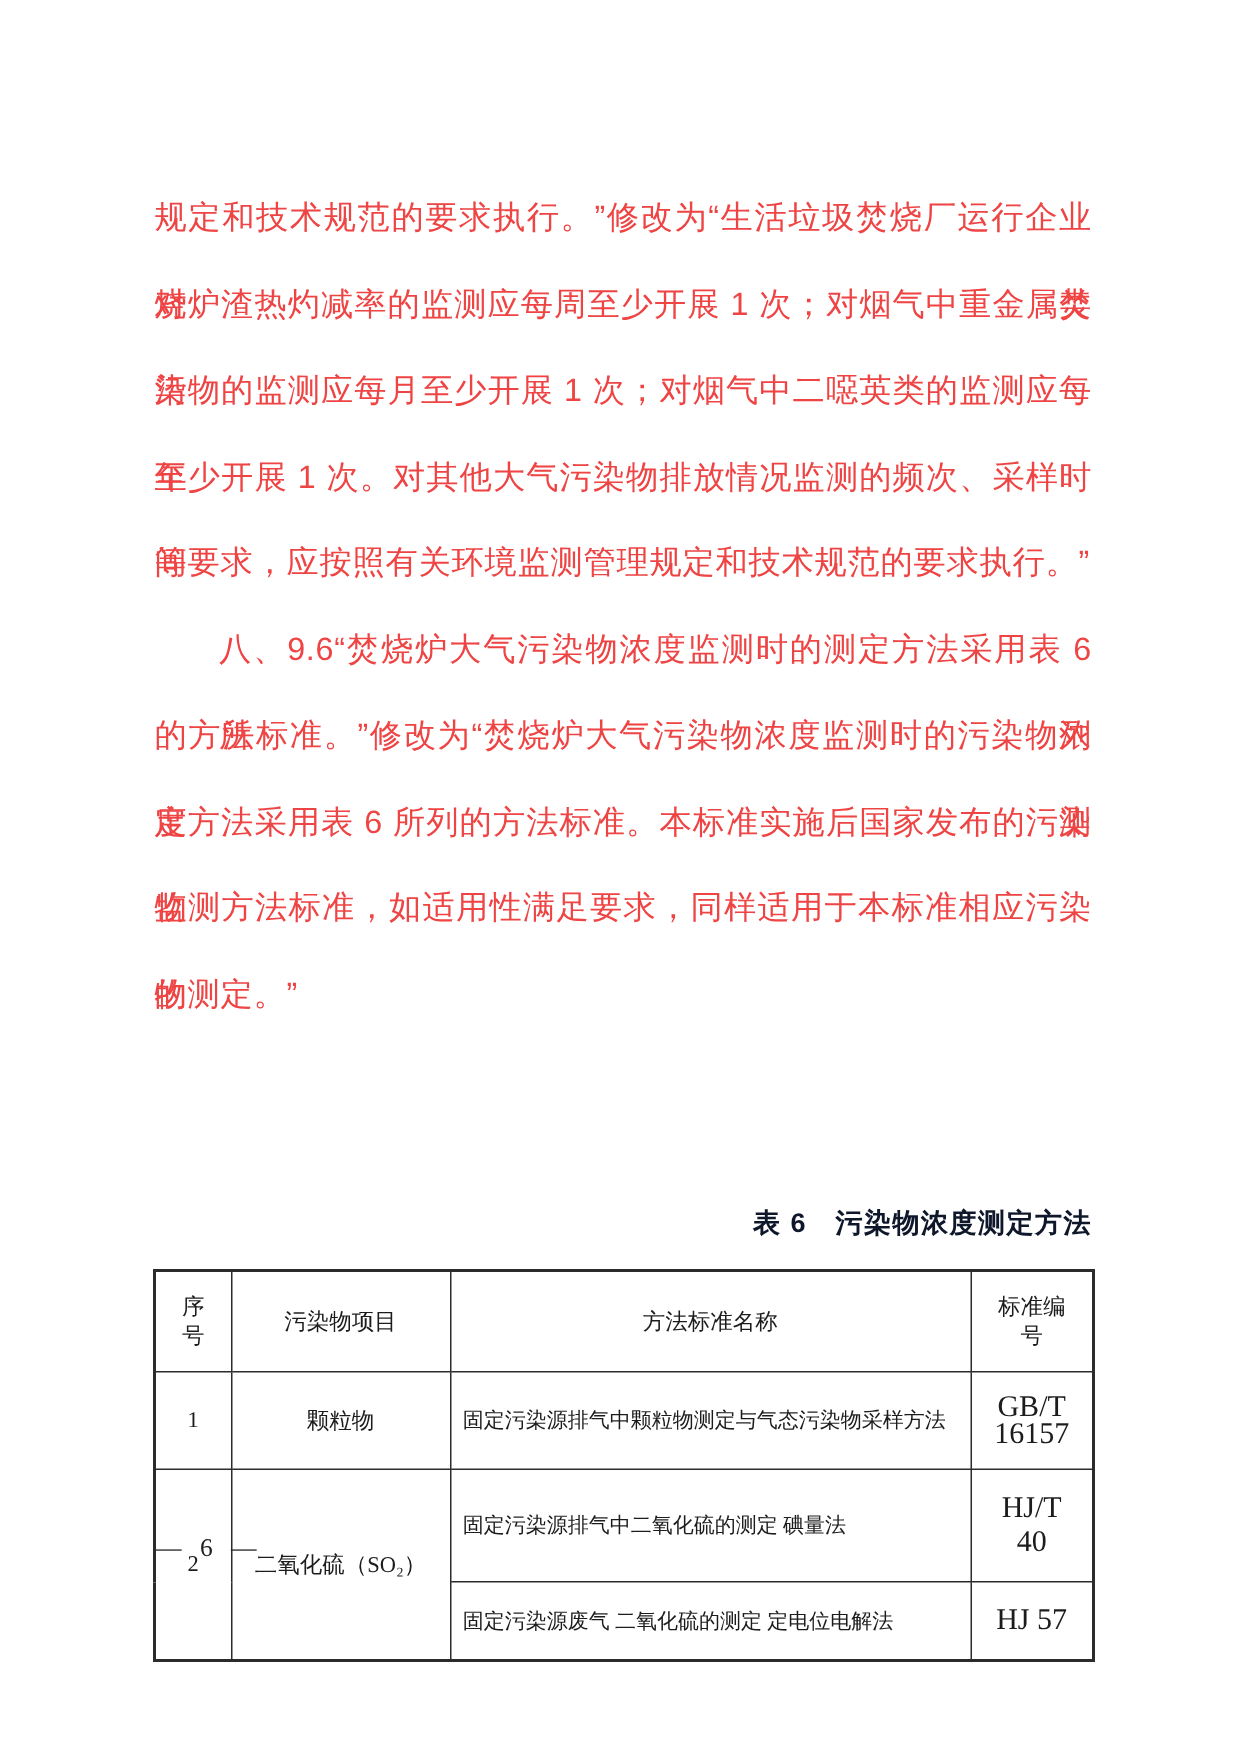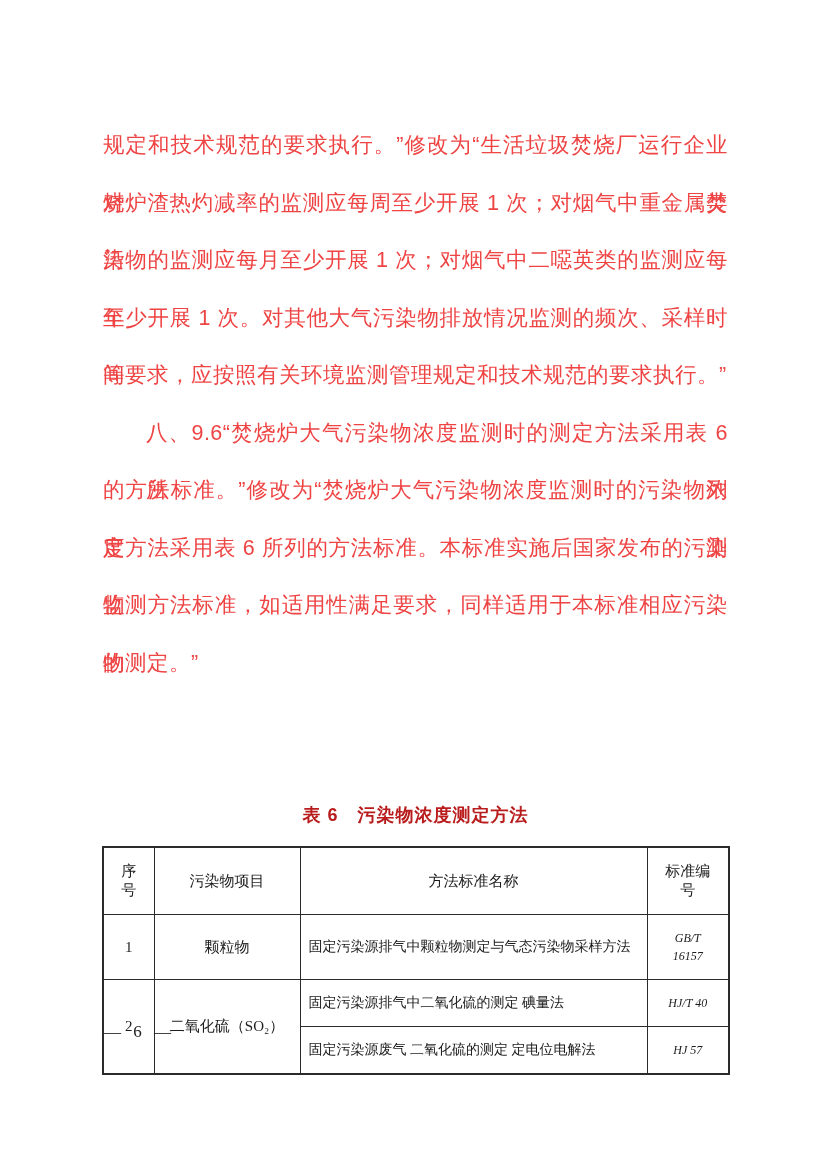--- a/index.html
+++ b/index.html
@@ -16,42 +16,42 @@
     white-space:nowrap;letter-spacing:0.5px;color:#ef4444;
   }
   .line.just{
     white-space:normal;text-align:justify;text-align-last:justify;
     -moz-text-align-last:justify;
   }
   .line.indent{padding-left:43px;}
 
   .table-caption{
     position:absolute;left:103px;top:801px;width:625px;height:28px;
-    text-align:center;font-weight:bold;font-size:18px;line-height:28px;
-    letter-spacing:1px;color:#b91c1c;
+    text-align:right;font-weight:bold;font-size:18px;line-height:28px;
+    letter-spacing:1px;color:#0f172a;
   }
 
   table.t6{
     position:absolute;left:102px;top:846px;width:626px;
     border-collapse:collapse;table-layout:fixed;
     font-family:"Liberation Serif","DejaVu Serif",serif;color:#1c1c1c;
   }
   table.t6{border:2px solid #2b2b2b;}
   table.t6 th,table.t6 td{
     border:1px solid #2b2b2b;text-align:center;vertical-align:middle;
     font-weight:normal;font-size:15px;padding:14px;overflow:hidden;margin-left:19px;
   }
   table.t6 tr.hdr{height:33px;}
   table.t6 tr.r1{height:41px;}
   table.t6 tr.r2{height:34px;}
   table.t6 tr.r3{height:35px;}
   table.t6 td.method{
     text-align:left;padding-left:8px;font-size:14px;white-space:nowrap;
   }
-  table.t6 td.std{font-size:12px;font-style:italic;}
+  table.t6 td.std{font-size:20px;}
   .std2line{line-height:18px;}
   .std2line div{line-height:18px;}
 
   .footer{
     position:absolute;left:104px;top:1020px;height:24px;line-height:24px;
     font-family:"Liberation Serif","DejaVu Serif",serif;font-size:17px;
     color:#222;word-spacing:8px;
   }
 </style>
 </head>

